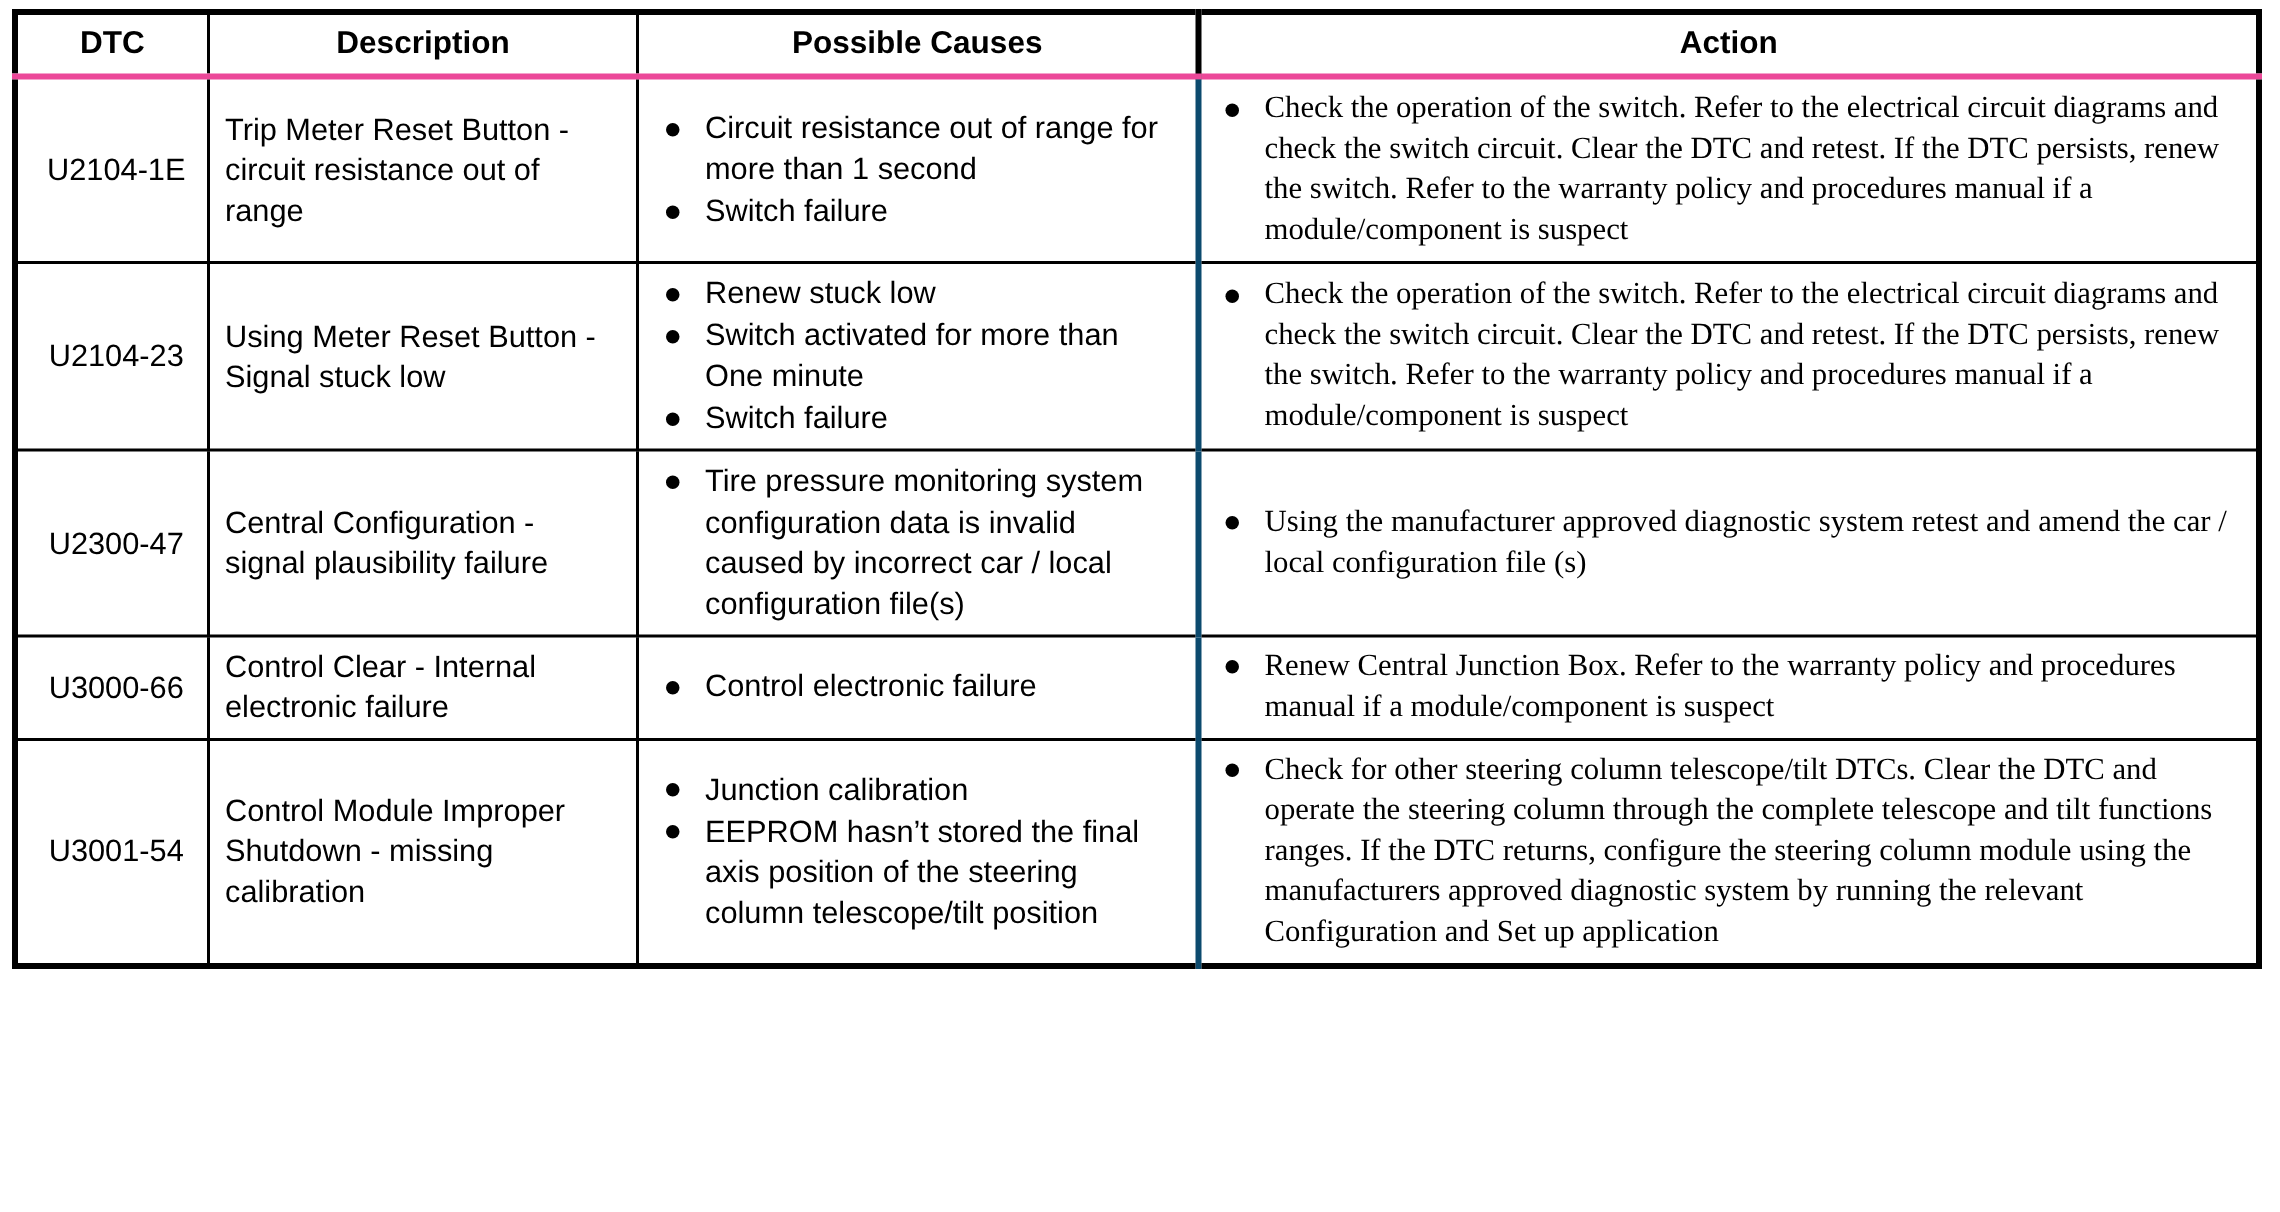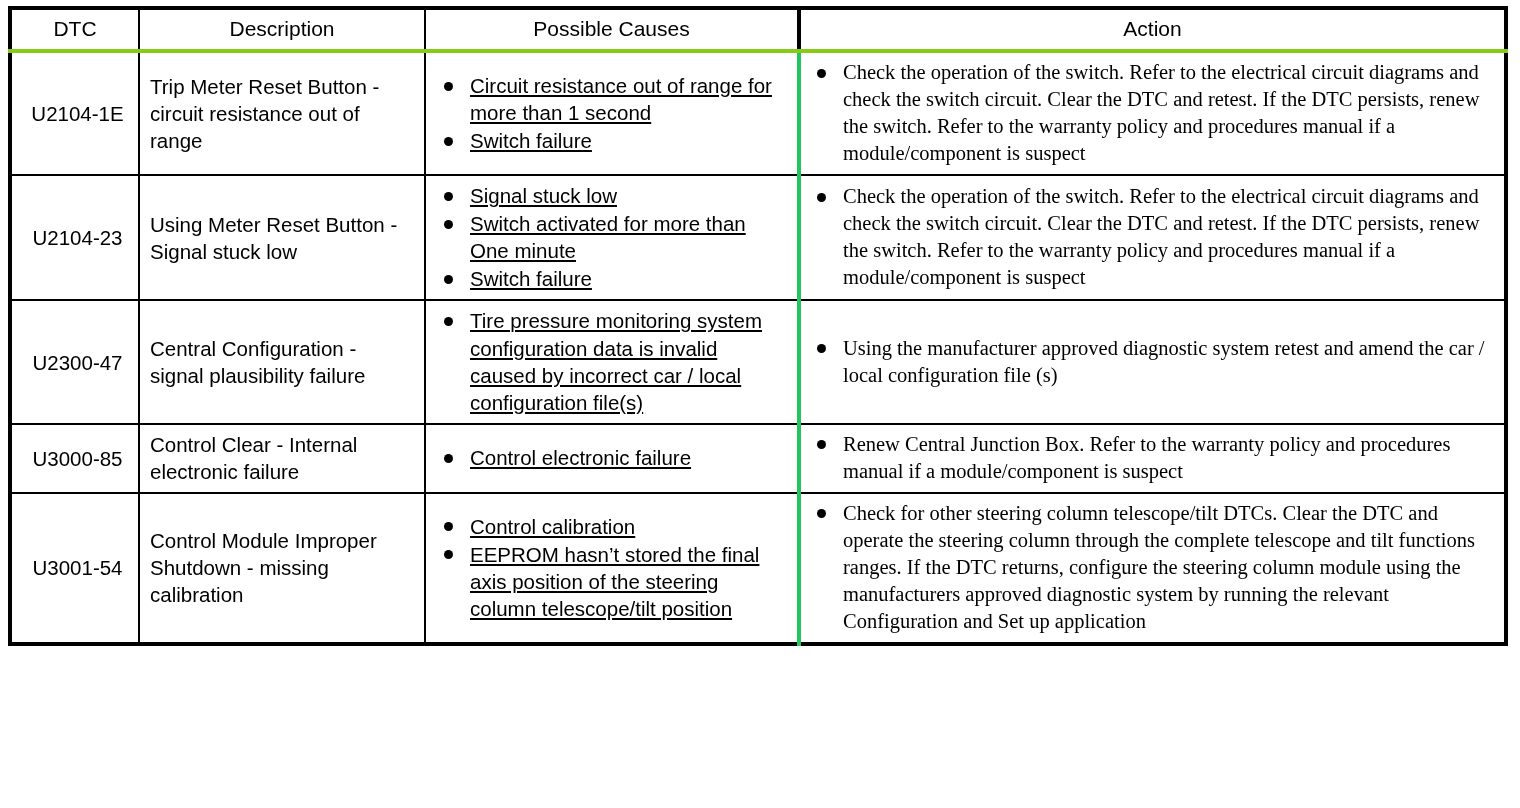--- a/index.html
+++ b/index.html
@@ -37,41 +37,41 @@
     border: 4px solid #000000;
   }
 
   col.c-dtc   { width: 129px; }
   col.c-desc  { width: 286px; }
   col.c-cause { width: 374px; }
   col.c-act   { width: 707px; }
 
   thead th {
     border-right: 2px solid #000000;
-    border-bottom: 4px solid #84cc16;
+    border-bottom: 4px solid #ec4899;
     font-size: 21px;
-    font-weight: normal;
+    font-weight: bold;
     padding: 7px 4px 9px 4px;
     line-height: 1.1;
     vertical-align: middle;
   }
   thead th.col-action { border-right: none; }
   thead th.col-cause  { border-right: 4px solid #000000; }
 
   tbody td {
     border-right: 2px solid #000000;
     border-bottom: 2px solid #000000;
     vertical-align: middle;
     font-size: 20.5px;
     line-height: 1.32;
     padding: 6px 8px 6px 10px;
   }
   tbody tr:last-child td { border-bottom: none; }
   tbody td.col-action { border-right: none; padding-right: 6px; font-family: Liberation Serif, serif; }
-  tbody td.col-cause  { border-right: 4px solid #22c55e; text-decoration: underline; }
+  tbody td.col-cause  { border-right: 4px solid #0c4a6e; }
 
   td.col-dtc {
     text-align: center;
     white-space: nowrap;
     padding-left: 9px;
     padding-right: 4px;
     font-size: 20.5px;
   }
 
   td.col-desc {
@@ -151,21 +151,21 @@
         </td>
       </tr>
 
       <tr>
         <td class="col-dtc">U2104-23</td>
         <td class="col-desc">Using Meter Reset Button - Signal stuck low</td>
         <td class="col-cause">
           <ul class="bullets">
             <li>
               <span class="bullet-dot"></span>
-              <span>Signal stuck low</span>
+              <span>Renew stuck low</span>
             </li>
             <li>
               <span class="bullet-dot"></span>
               <span>Switch activated for more than One minute</span>
             </li>
             <li>
               <span class="bullet-dot"></span>
               <span>Switch failure</span>
             </li>
           </ul>
@@ -195,21 +195,21 @@
           <ul class="bullets">
             <li>
               <span class="bullet-dot"></span>
               <span>Using the manufacturer approved diagnostic system retest and amend the car / local configuration file (s)</span>
             </li>
           </ul>
         </td>
       </tr>
 
       <tr>
-        <td class="col-dtc">U3000-85</td>
+        <td class="col-dtc">U3000-66</td>
         <td class="col-desc">Control Clear - Internal electronic failure</td>
         <td class="col-cause">
           <ul class="bullets">
             <li>
               <span class="bullet-dot"></span>
               <span>Control electronic failure</span>
             </li>
           </ul>
         </td>
         <td class="col-action">
@@ -222,21 +222,21 @@
         </td>
       </tr>
 
       <tr>
         <td class="col-dtc">U3001-54</td>
         <td class="col-desc">Control Module Improper Shutdown - missing calibration</td>
         <td class="col-cause">
           <ul class="bullets">
             <li>
               <span class="bullet-dot"></span>
-              <span>Control calibration</span>
+              <span>Junction calibration</span>
             </li>
             <li>
               <span class="bullet-dot"></span>
               <span>EEPROM hasn’t stored the final axis position of the steering column telescope/tilt position</span>
             </li>
           </ul>
         </td>
         <td class="col-action">
           <ul class="bullets">
             <li>

